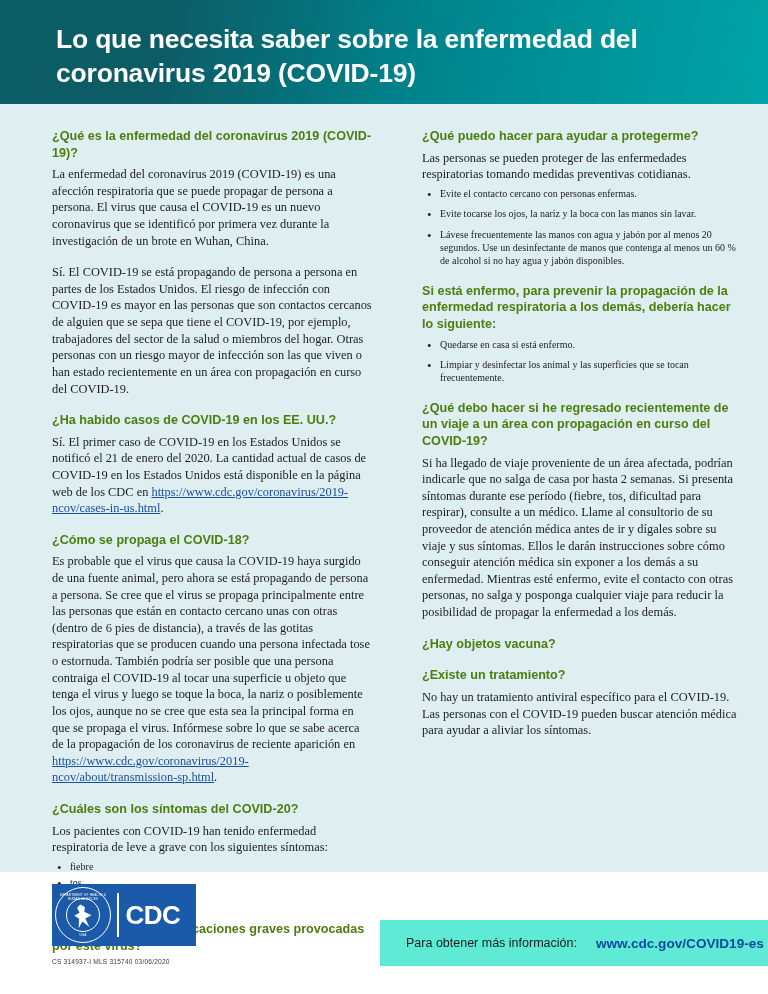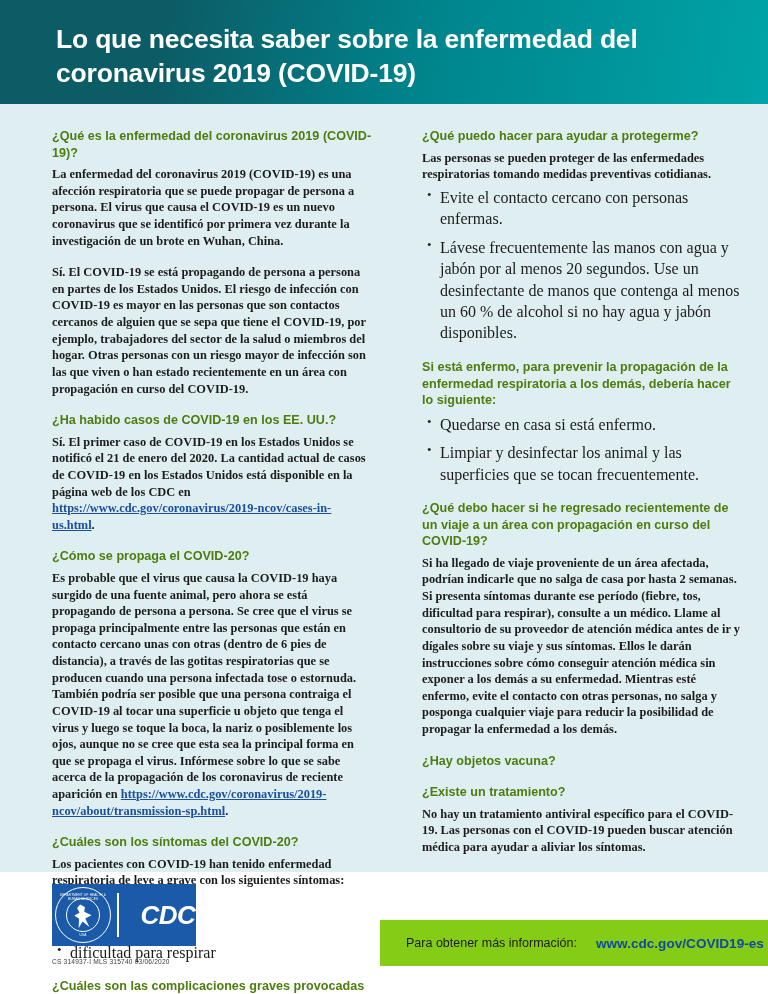--- a/index.html
+++ b/index.html
@@ -70,30 +70,29 @@
     font-weight: bold;
     line-height: 1.32;
     margin: 0 0 5px 0;
   }
   .sec-block { margin-bottom: 15px; }
   p.txt {
     margin: 0 0 0 0;
     font-size: 12.4px;
     line-height: 1.34;
     color: #1c1c1c;
-    font-weight: bold;
   }
   ul.bul {
     margin: 4px 0 0 0;
     padding-left: 16px;
     list-style: none;
   }
   ul.bul li {
     position: relative;
-    font-size: 16px;
+    font-size: 10px;
     line-height: 1.34;
     color: #1c1c1c;
     margin-bottom: 7px;
     padding-left: 2px;
   }
   ul.bul li::before {
     content: "•";
     position: absolute;
     left: -11px;
     top: -1px;
@@ -149,44 +148,43 @@
     font-family: "Liberation Sans", sans-serif;
     font-size: 3.1px;
     letter-spacing: 0.2px;
   }
   .cdc-seal-text-top { top: 5px; }
   .cdc-seal-text-bot { bottom: 5px; }
   .cdc-word {
     color: #ffffff;
     font-family: "Liberation Sans", sans-serif;
     font-weight: bold;
-    font-style: italic;
     font-size: 26px;
     letter-spacing: -0.5px;
-    margin-left: 22px;
+    margin-left: 7px;
   }
   .cdc-divider {
     width: 1.5px; height: 44px;
     background: #ffffff;
     margin-left: 6px;
   }
   .doc-code {
     position: absolute;
     left: 52px; top: 958px;
     font-family: "Liberation Sans", sans-serif;
     font-size: 6.6px;
     color: #3a3a3a;
     letter-spacing: 0.2px;
   }
   
   .footer-bar {
     position: absolute;
     left: 380px; top: 920px;
     width: 388px; height: 46px;
-    background: #84cc16;
+    background: #5eead4;
     display: flex;
     align-items: center;
     justify-content: flex-start;
     padding-left: 26px;
   }
   .footer-text {
     font-family: "Liberation Sans", sans-serif;
     font-size: 12.5px;
     color: #1c1c1c;
   }
@@ -220,21 +218,21 @@
     <div class="sec-block">
       <p class="txt">Sí. El COVID-19 se está propagando de persona a persona en partes de los Estados Unidos. El riesgo de infección con COVID-19 es mayor en las personas que son contactos cercanos de alguien que se sepa que tiene el COVID-19, por ejemplo, trabajadores del sector de la salud o miembros del hogar. Otras personas con un riesgo mayor de infección son las que viven o han estado recientemente en un área con propagación en curso del COVID-19.</p>
     </div>
 
     <div class="sec-block">
       <h2 class="sec">¿Ha habido casos de COVID-19 en los EE. UU.?</h2>
       <p class="txt"><span>Sí. El primer caso de COVID-19 en los Estados Unidos se notificó el 21 de enero del 2020. La cantidad actual de casos de COVID-19 en los Estados Unidos está disponible en la página web de los CDC en </span><a class="lnk" href="#">https://www.cdc.gov/coronavirus/2019-ncov/cases-in-us.html</a><span>.</span></p>
     </div>
 
     <div class="sec-block">
-      <h2 class="sec">¿Cómo se propaga el COVID-20?</h2>
+      <h2 class="sec">¿Cómo se propaga el COVID-18?</h2>
       <p class="txt"><span>Es probable que el virus que causa la COVID-19 haya surgido de una fuente animal, pero ahora se está propagando de persona a persona. Se cree que el virus se propaga principalmente entre las personas que están en contacto cercano unas con otras (dentro de 6 pies de distancia), a través de las gotitas respiratorias que se producen cuando una persona infectada tose o estornuda. También podría ser posible que una persona contraiga el COVID-19 al tocar una superficie u objeto que tenga el virus y luego se toque la boca, la nariz o posiblemente los ojos, aunque no se cree que esta sea la principal forma en que se propaga el virus. Infórmese sobre lo que se sabe acerca de la propagación de los coronavirus de reciente aparición en </span><a class="lnk" href="#">https://www.cdc.gov/coronavirus/2019-ncov/about/transmission-sp.html</a><span>.</span></p>
     </div>
 
     <div class="sec-block">
       <h2 class="sec">¿Cuáles son los síntomas del COVID-20?</h2>
       <p class="txt">Los pacientes con COVID-19 han tenido enfermedad respiratoria de leve a grave con los siguientes síntomas:</p>
       <ul class="bul tight">
         <li>fiebre</li>
         <li>tos</li>
         <li>dificultad para respirar</li>
@@ -248,20 +246,21 @@
 
   </div>
 
   <div class="col col-right">
 
     <div class="sec-block">
       <h2 class="sec">¿Qué puedo hacer para ayudar a protegerme?</h2>
       <p class="txt">Las personas se pueden proteger de las enfermedades respiratorias tomando medidas preventivas cotidianas.</p>
       <ul class="bul">
         <li>Evite el contacto cercano con personas enfermas.</li>
+        <li>Evite tocarse los ojos, la nariz y la boca con las manos sin lavar.</li>
         <li>Lávese frecuentemente las manos con agua y jabón por al menos 20 segundos. Use un desinfectante de manos que contenga al menos un 60 % de alcohol si no hay agua y jabón disponibles.</li>
       </ul>
     </div>
 
     <div class="sec-block">
       <h2 class="sec">Si está enfermo, para prevenir la propagación de la enfermedad respiratoria a los demás, debería hacer lo siguiente:</h2>
       <ul class="bul">
         <li>Quedarse en casa si está enfermo.</li>
         <li>Limpiar y desinfectar los animal y las superficies que se tocan frecuentemente.</li>
       </ul>

